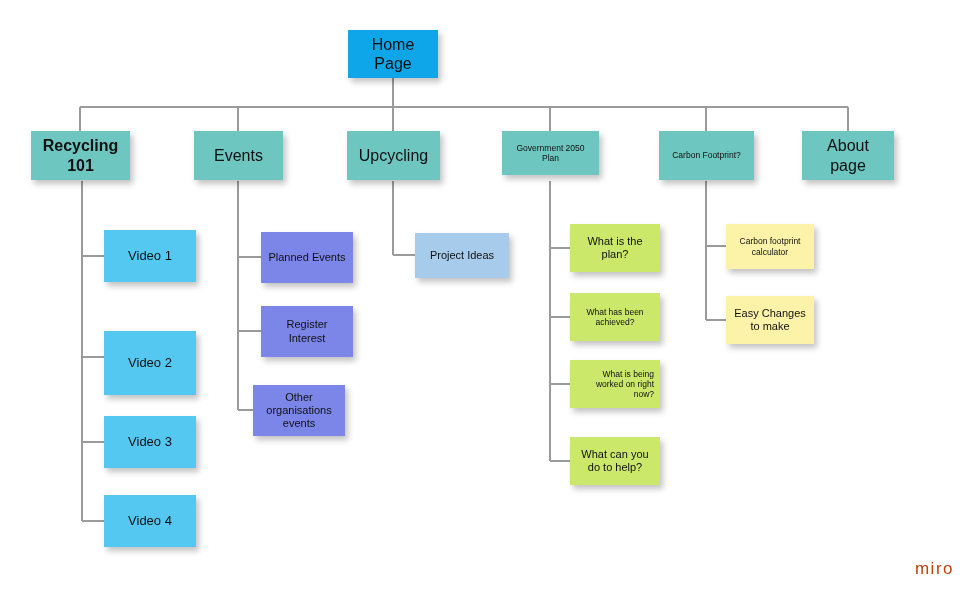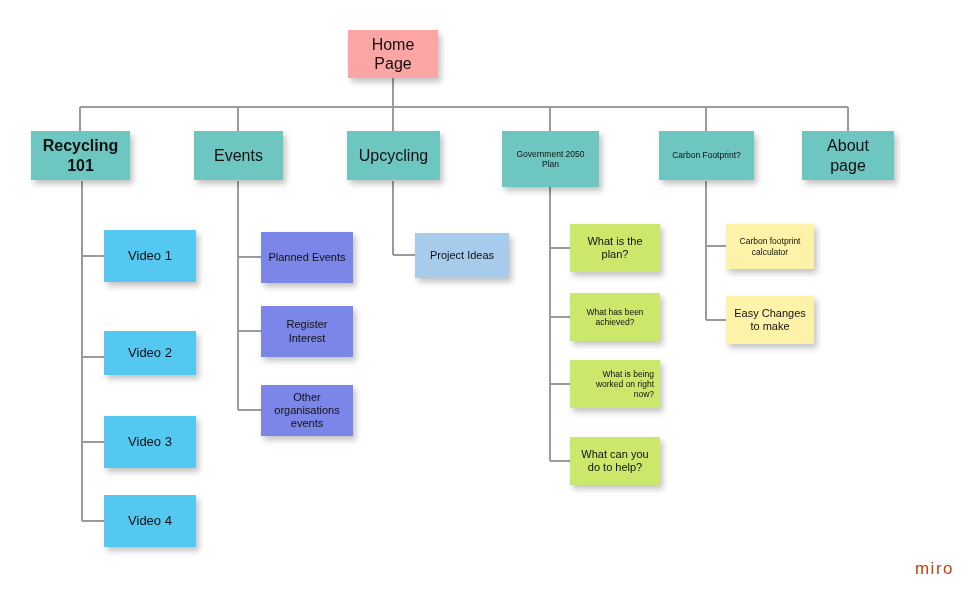--- a/index.html
+++ b/index.html
@@ -39,21 +39,21 @@
     padding: 2px 6px;
     box-shadow: 3px 4px 6px rgba(0,0,0,0.24);
     z-index: 3;
     user-select: none;
   }
   .node .label {
     display: block;
     width: 100%;
   }
   .t-teal   { background: #6ec6c0; }
-  .t-green  { background: #fca5a5; }
+  .t-green  { background: #0ea5e9; }
   .t-cyan   { background: #54c8f0; }
   .t-violet { background: #7b86e8; }
   .t-lblue  { background: #a7cbea; }
   .t-lime   { background: #cbe86b; }
   .t-yellow { background: #fdf3a8; }
 
   .fs-lg { font-size: 16px; }
   .fs-md { font-size: 13px; }
   .fs-sm { font-size: 11px; }
   .fs-xs { font-size: 8.5px; }
@@ -124,52 +124,52 @@
   </div>
 
   <div class="node t-teal fs-lg" style="left:194px; top:131px; width:89px; height:49px;">
     <span class="label">Events</span>
   </div>
 
   <div class="node t-teal fs-lg" style="left:347px; top:131px; width:93px; height:49px;">
     <span class="label">Upcycling</span>
   </div>
 
-  <div class="node t-teal fs-xs" style="left:502px; top:131px; width:97px; height:56px;">
+  <div class="node t-teal fs-xs" style="left:502px; top:131px; width:97px; height:44px;">
     <span class="label">Government 2050 Plan</span>
   </div>
 
   <div class="node t-teal fs-xs" style="left:659px; top:131px; width:95px; height:49px;">
     <span class="label">Carbon Footprint?</span>
   </div>
 
   <div class="node t-teal fs-lg" style="left:802px; top:131px; width:92px; height:49px;">
     <span class="label">About page</span>
   </div>
 
   <div class="node t-cyan fs-md" style="left:104px; top:230px; width:92px; height:52px;">
     <span class="label">Video 1</span>
   </div>
-  <div class="node t-cyan fs-md" style="left:104px; top:331px; width:92px; height:44px;">
+  <div class="node t-cyan fs-md" style="left:104px; top:331px; width:92px; height:64px;">
     <span class="label">Video 2</span>
   </div>
   <div class="node t-cyan fs-md" style="left:104px; top:416px; width:92px; height:52px;">
     <span class="label">Video 3</span>
   </div>
   <div class="node t-cyan fs-md" style="left:104px; top:495px; width:92px; height:52px;">
     <span class="label">Video 4</span>
   </div>
 
   <div class="node t-violet fs-sm" style="left:261px; top:232px; width:92px; height:51px;">
     <span class="label">Planned Events</span>
   </div>
   <div class="node t-violet fs-sm" style="left:261px; top:306px; width:92px; height:51px;">
     <span class="label">Register Interest</span>
   </div>
-  <div class="node t-violet fs-sm" style="left:261px; top:385px; width:92px; height:51px;">
+  <div class="node t-violet fs-sm" style="left:253px; top:385px; width:92px; height:51px;">
     <span class="label">Other organisations events</span>
   </div>
 
   <div class="node t-lblue fs-sm" style="left:415px; top:233px; width:94px; height:45px;">
     <span class="label">Project Ideas</span>
   </div>
 
   <div class="node t-lime fs-sm" style="left:570px; top:224px; width:90px; height:48px;">
     <span class="label">What is the plan?</span>
   </div>

